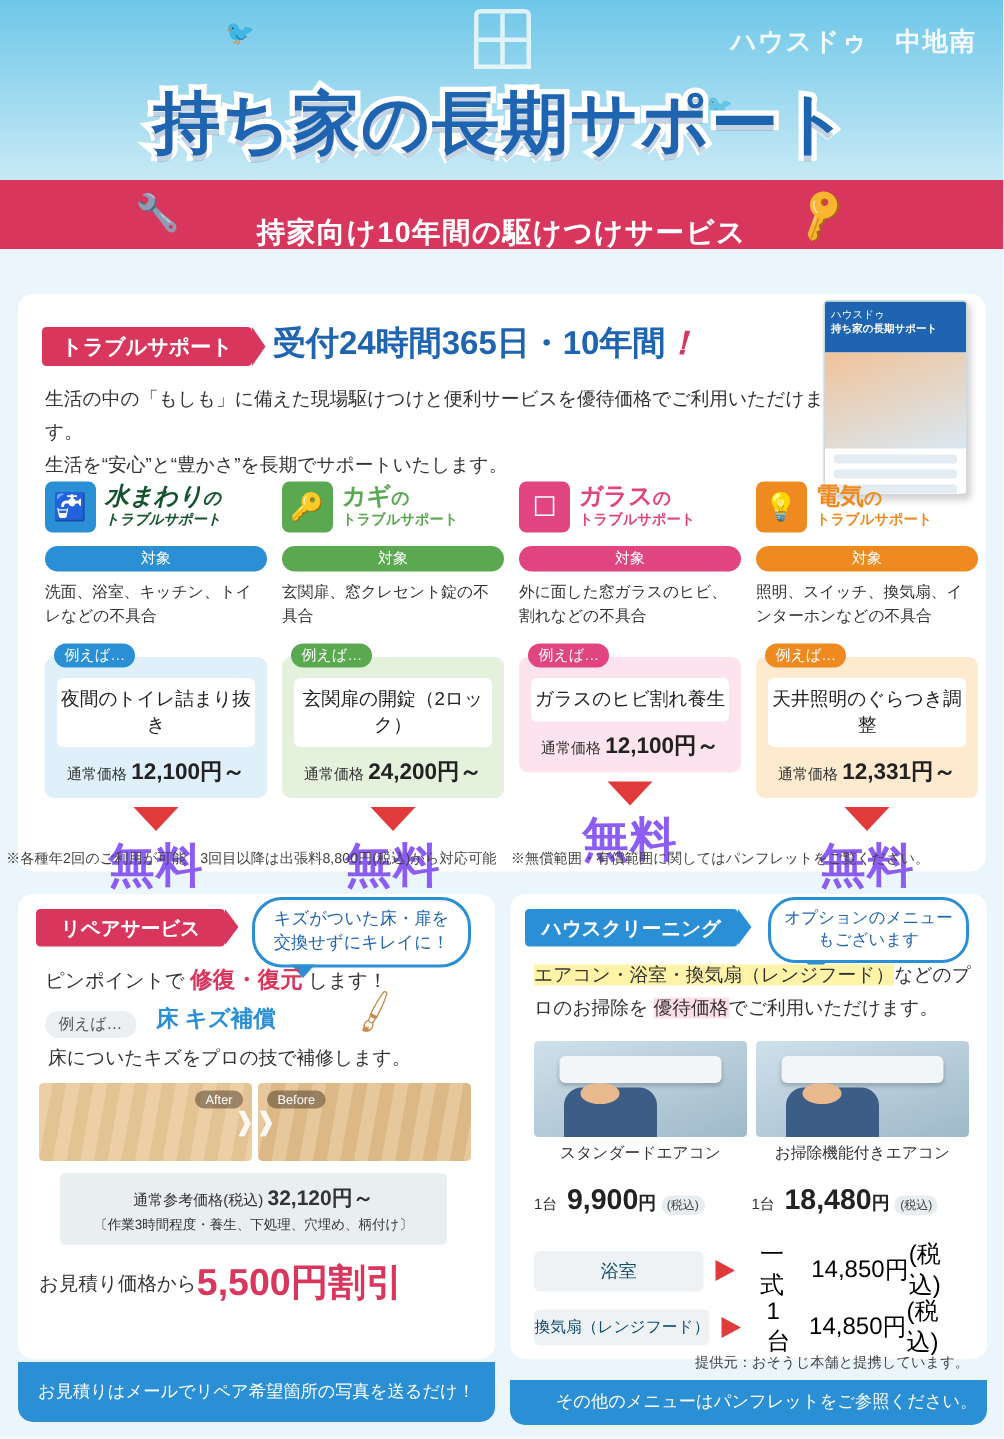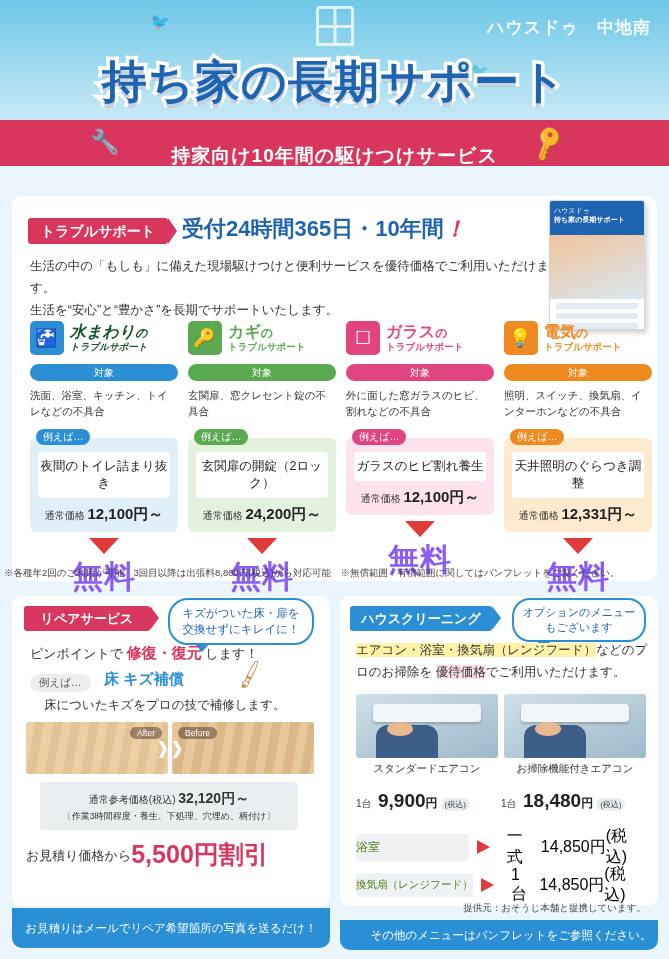--- a/index.html
+++ b/index.html
@@ -120,21 +120,21 @@
   
   .card-repair{position:absolute;left:12px;top:596px;width:318px;height:310px;background:#ffffff;border-radius:10px;}
   .tab-repair{position:absolute;left:24px;top:606px;width:126px;height:25px;background:#d9365e;color:#fff;font-size:13px;font-weight:bold;text-align:center;line-height:25px;border-radius:3px;}
   .tab-repair:after{content:"";position:absolute;right:-9px;top:0;border-left:9px solid #d9365e;border-top:12.5px solid transparent;border-bottom:12.5px solid transparent;}
   .bubble{position:absolute;left:168px;top:598px;width:146px;min-height:40px;border:2px solid #2b8fd6;border-radius:20px;background:#fff;color:#1f64b0;font-size:11.5px;text-align:center;padding:6px 8px;line-height:1.35;}
   .bubble:after{content:"";position:absolute;left:24px;bottom:-9px;width:0;height:0;border-top:9px solid #2b8fd6;border-left:8px solid transparent;border-right:8px solid transparent;}
   .rep-l1{position:absolute;left:30px;top:644px;font-size:13px;color:#333;}
   .rep-l1 b{color:#d9365e;font-size:15px;}
   .ex-pill{position:absolute;left:30px;top:674px;font-size:10.5px;background:#eceff1;border-radius:10px;padding:2px 9px;color:#555;}
   .rep-item{position:absolute;left:104px;top:670px;font-size:15px;font-weight:bold;color:#2b8fd6;}
-  .rep-l2{position:absolute;left:44px;top:697px;font-size:12.5px;color:#333;}
+  .rep-l2{position:absolute;left:32px;top:697px;font-size:12.5px;color:#333;}
   .ba{position:absolute;left:26px;top:722px;width:288px;height:52px;display:flex;gap:4px;}
   .ba .half{flex:1;position:relative;border-radius:3px;overflow:hidden;}
   .ba .before{background:repeating-linear-gradient(100deg,#e7c79c 0 9px,#dcb887 9px 18px);}
   .ba .after{background:repeating-linear-gradient(100deg,#eccfa4 0 9px,#e3c293 9px 18px);}
   .ba-lbl{position:absolute;top:5px;font-size:8.5px;color:#fff;background:rgba(90,70,50,.55);padding:1px 7px;border-radius:8px;}
   .ba .before .ba-lbl{left:6px;} .ba .after .ba-lbl{right:6px;}
   .ba-chev{position:absolute;left:50%;top:50%;transform:translate(-50%,-50%);font-size:17px;color:#ffffff;z-index:2;opacity:.9;}
   .brush{position:absolute;left:236px;top:662px;font-size:22px;transform:rotate(-18deg);color:#c98b4a;}
   .refbox{position:absolute;left:40px;top:782px;width:258px;background:#e9eef1;border-radius:4px;padding:6px;text-align:center;font-size:10px;color:#333;line-height:1.55;}
   .refbox b{font-size:14px;}
@@ -160,21 +160,21 @@
   .plab span{flex:1;text-align:center;font-size:10.5px;color:#333;}
   .prow{position:absolute;left:356px;width:290px;display:flex;align-items:baseline;}
   .p1{top:790px;} 
   .prow .unit{font-size:10px;color:#333;width:22px;}
   .prow .amt{font-size:19px;font-weight:bold;color:#222;}
   .prow .yen{font-size:12px;font-weight:bold;color:#222;}
   .prow .tax{font-size:8px;color:#444;background:#e8edf0;border-radius:7px;padding:1px 4px;margin-left:3px;}
   .half-price{flex:1;display:flex;align-items:baseline;}
   .rowbox{position:absolute;left:356px;width:290px;height:30px;display:flex;align-items:center;}
   .r1{top:832px;} .r2{top:870px;}
-  .rowbox .nm{width:120px;background:#eef2f5;border-radius:4px;font-size:12px;color:#4d7c0f;padding:5px 0;}
+  .rowbox .nm{width:120px;background:#eef2f5;border-radius:4px;font-size:12px;color:#0c4a6e;text-align:center;padding:5px 0;}
   .rowbox .ar{width:22px;height:0;border-left:13px solid #e03a3a;border-top:7px solid transparent;border-bottom:7px solid transparent;margin:0 8px;}
   .provider{position:absolute;left:356px;top:902px;width:290px;font-size:9.5px;color:#444;text-align:right;}
   .cl-foot{position:absolute;left:340px;top:920px;width:318px;height:30px;background:#2b8fd6;border-radius:0 0 10px 10px;color:#fff;font-size:11.5px;text-align:center;line-height:30px;padding-left:24px;}
 </style>
 </head>
 <body>
 
 <div class="page">
 
   <div class="header">

